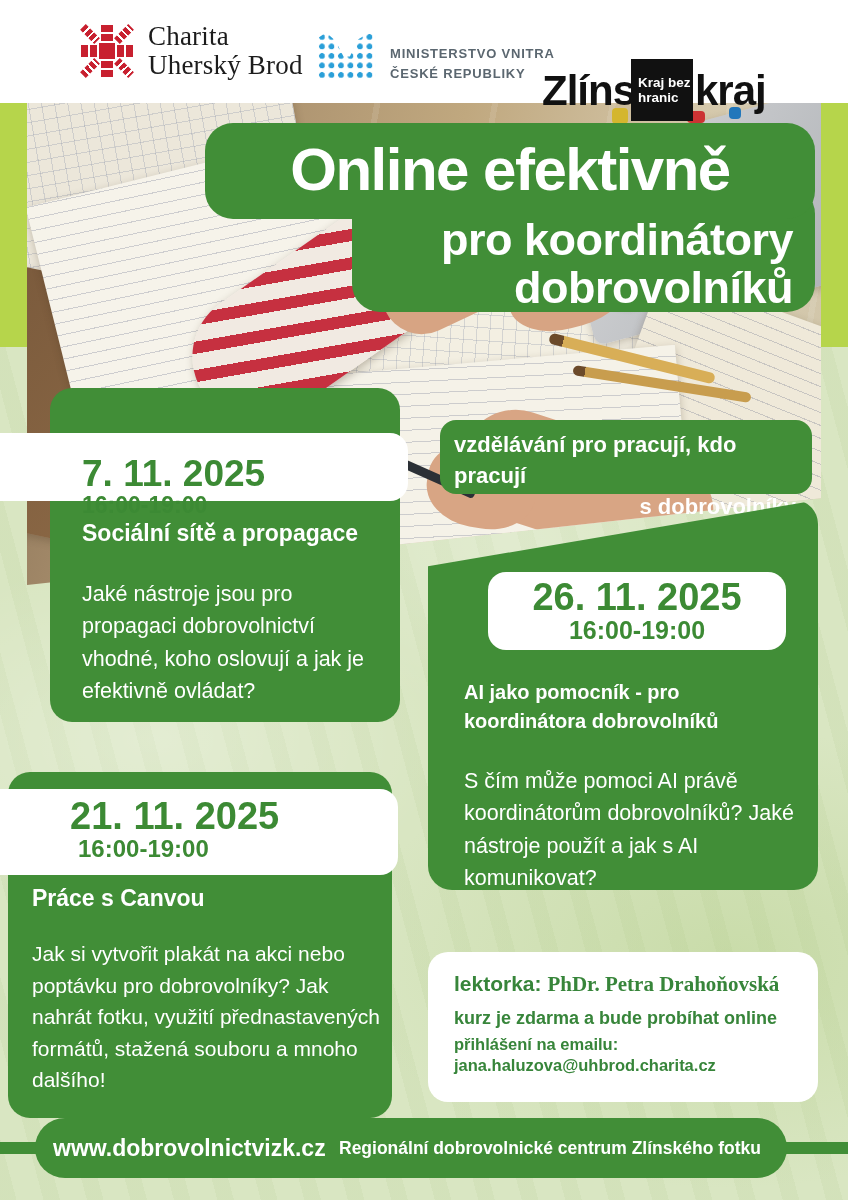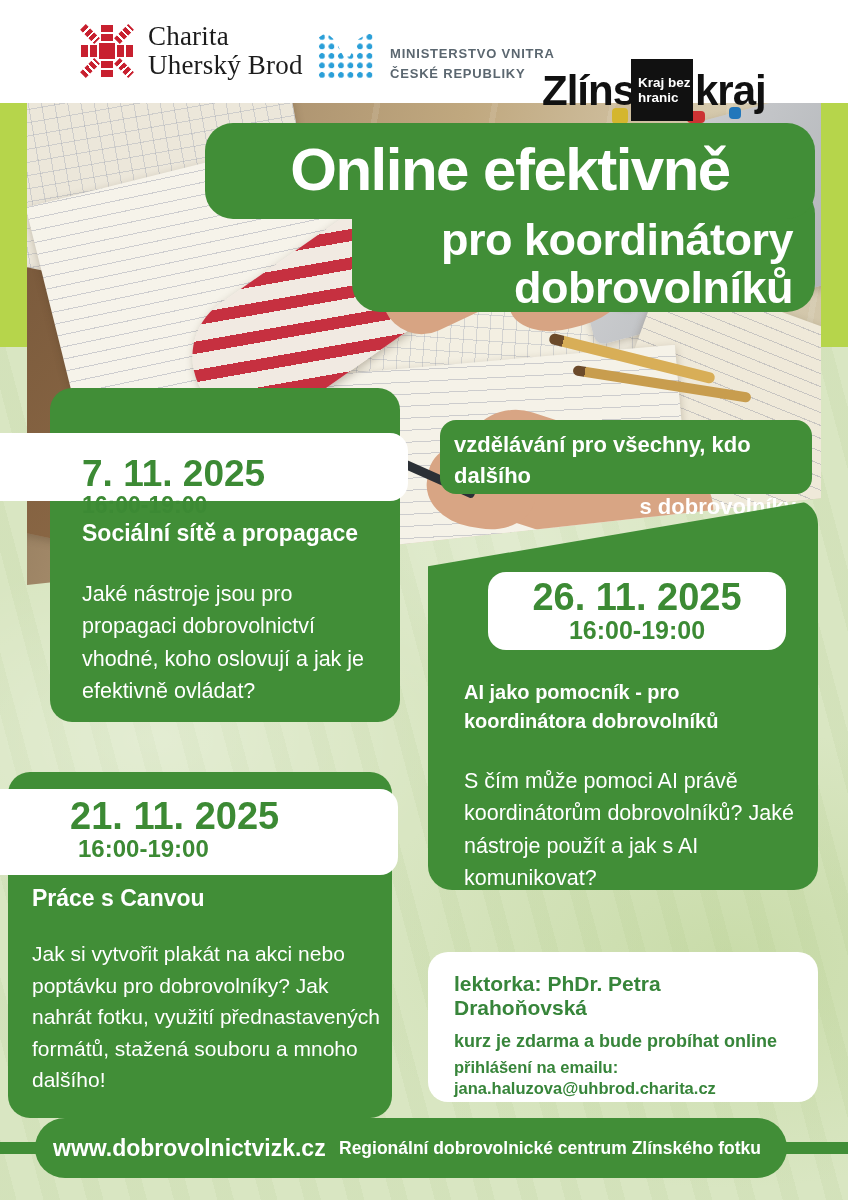--- a/index.html
+++ b/index.html
@@ -85,21 +85,21 @@
   .band3{left:0;top:789px;width:398px;height:86px;border-radius:0 18px 18px 0;padding:8px 0 0 70px;}
   .band3 .d{font-size:38px;}
   .band3 .t{font-size:24px;padding-left:8px;}
   .b3-topic{left:32px;top:885px;font-size:23px;}
   .b3-desc{left:32px;top:938px;width:352px;font-size:21px;}
 
   
   .lect{position:absolute;left:428px;top:952px;width:390px;height:150px;background:#fff;border-radius:20px;z-index:4;
         box-sizing:border-box;padding:20px 24px 0 26px;color:#37853a;}
   .lect .l1{font-size:21px;font-weight:600;}
-  .lect .l1 b{font-weight:800;}
+  .lect .l1 b{font-weight:800;font-family:Liberation Serif, serif;}
   .lect .l2{font-size:18px;font-weight:700;margin-top:11px;}
   .lect .l3{font-size:16.5px;font-weight:600;margin-top:5px;line-height:1.3;}
 
   
   .footer-line{position:absolute;left:0;top:1142px;width:848px;height:12px;background:#418e37;z-index:3;}
   .footer-pill{position:absolute;left:35px;top:1118px;width:752px;height:60px;border-radius:30px;z-index:4;
                display:flex;align-items:center;box-sizing:border-box;padding:0 26px 0 18px;color:#fff;}
   .footer-url{font-size:23px;font-weight:800;}
   .footer-org{font-size:17.5px;font-weight:700;margin-left:auto;}
 </style>
@@ -169,21 +169,21 @@
     </div>
   </div>
 
   <div class="title-top green">Online efektivně</div>
   <div class="title-bottom green">
     <div>pro koordinátory</div>
     <div>dobrovolníků</div>
   </div>
 
   <div class="banner green">
-    <div class="l1">vzdělávání pro všechny, kdo dalšího</div>
+    <div class="l1">vzdělávání pro pracují, kdo pracují</div>
     <div class="l2">s dobrovolníky</div>
   </div>
 
   <div class="box1 green"></div>
   <div class="datebar band1">
     <div class="d">7. 11. 2025</div>
     <div class="t">16:00-19:00</div>
   </div>
   <div class="topic b1-topic">Sociální sítě a propagace</div>
   <div class="desc b1-desc">Jaké nástroje jsou pro propagaci dobrovolnictví vhodné, koho oslovují a jak je efektivně ovládat?</div>

